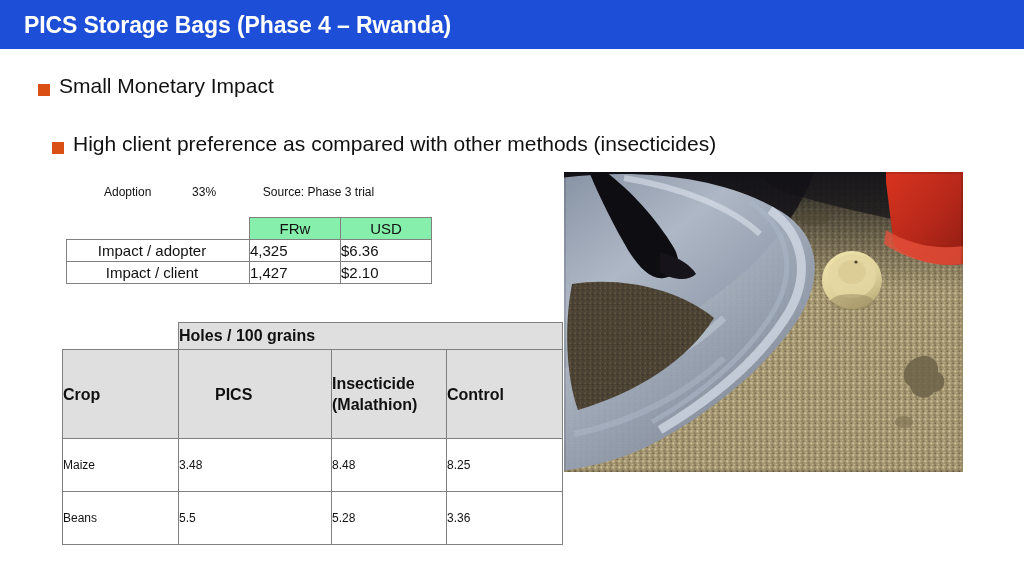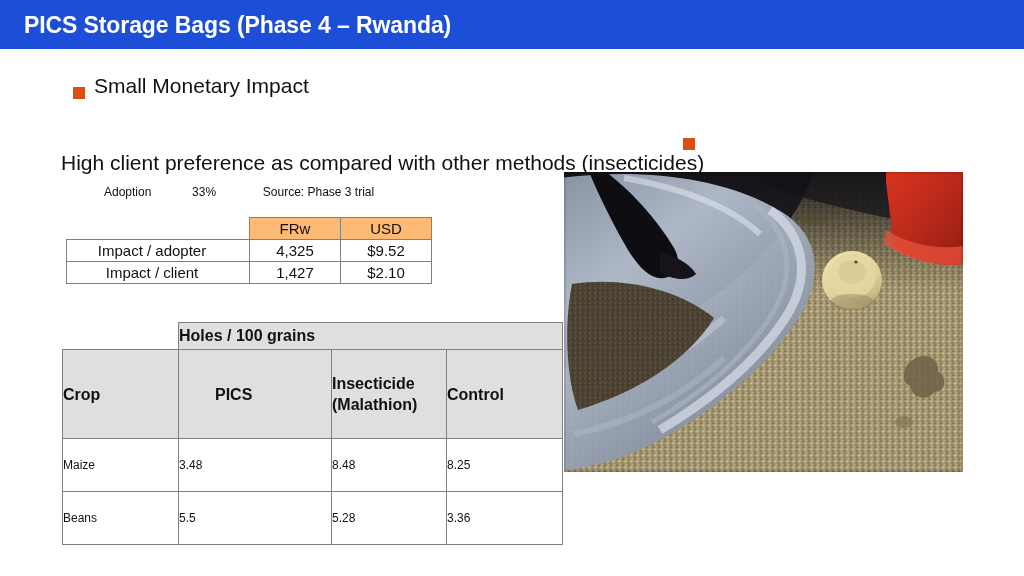--- a/index.html
+++ b/index.html
@@ -33,39 +33,38 @@
     font-weight: bold;
     color: #FFFFFF;
     letter-spacing: -0.1px;
     white-space: nowrap;
   }
 
   
   .bullet-row {
     position: absolute;
     display: flex;
-    align-items: flex-end;
+    align-items: center;
     white-space: nowrap;
-    margin-left: 35px;
   }
   .bullet-square {
     width: 12px;
     height: 12px;
     background: #D94F14;
     margin-top: 7px;
     margin-right: 9px;
     flex: 0 0 auto;
   }
   .bullet-text {
     font-size: 21px;
     line-height: 26px;
     color: #111111;
   }
   #bullet-1 { left: 38px; top: 73px; }
-  #bullet-2 { left: 26px; top: 131px; flex-direction: column; }
+  #bullet-2 { left: 52px; top: 131px; }
 
   
   #adoption-line {
     position: absolute;
     left: 104px;
     top: 182px;
     font-size: 12px;
     line-height: 20px;
     white-space: nowrap;
     color: #111111;
@@ -90,23 +89,23 @@
   #impact-table {
     left: 66px;
     top: 217px;
     font-size: 15px;
   }
   #impact-table td {
     height: 21px;
     vertical-align: middle;
   }
   #impact-table .col-label { width: 170px; text-align: center; padding-right: 12px;}
-  #impact-table .col-val   { width: 90px;  text-align: center; }
+  #impact-table .col-val   { width: 90px;  text-align: left; }
   #impact-table .hdr {
-    background: #fdba74;
+    background: #86efac;
     text-align: center;
   }
   #impact-table .blank-cell {
     border: none;
     background: transparent;
   }
 
   
   #holes-table {
     left: 62px;
@@ -187,21 +186,21 @@
 <table id="impact-table">
   <tbody>
     <tr>
       <td class="col-label blank-cell"></td>
       <td class="col-val hdr">FRw</td>
       <td class="col-val hdr">USD</td>
     </tr>
     <tr>
       <td class="col-label">Impact / adopter</td>
       <td class="col-val">4,325</td>
-      <td class="col-val">$9.52</td>
+      <td class="col-val">$6.36</td>
     </tr>
     <tr>
       <td class="col-label">Impact / client</td>
       <td class="col-val">1,427</td>
       <td class="col-val">$2.10</td>
     </tr>
   </tbody>
 </table>
 
 <table id="holes-table">

